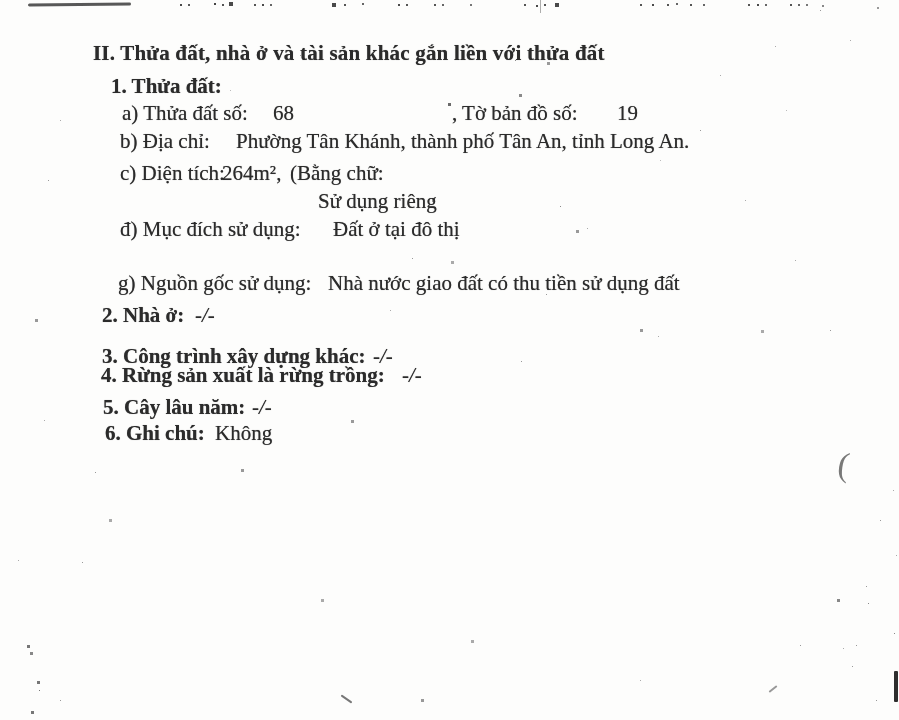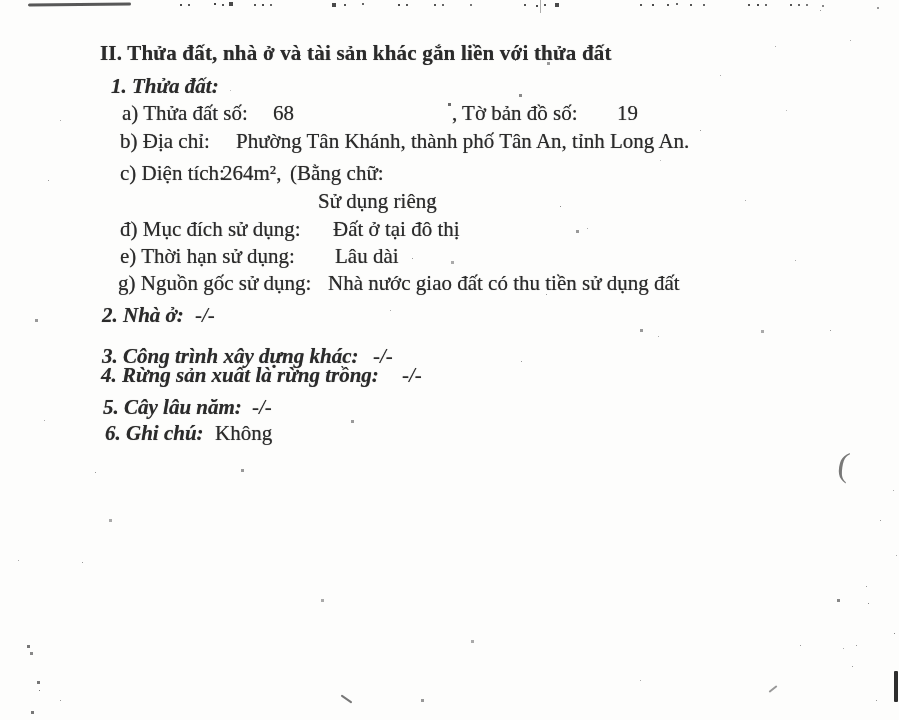--- a/index.html
+++ b/index.html
@@ -15,21 +15,21 @@
     width: 899px; height: 720px;
   }
   .row {
     position: absolute; left: 0; width: 100%; height: 30px;
     font-size: 21px; line-height: 1.2;
     color: #2b2b2b;
     text-shadow: 0 0 0.7px rgba(45,45,45,0.65);
   }
   .t { position: absolute; top: 0; white-space: nowrap; }
   .bold { font-weight: bold; letter-spacing: 0.2px; }
-  .ith  { font-style: italic; font-weight: bold; }
+  .ith  { font-weight: bold; }
   .itv  { font-style: italic; }
   
   .art { position: absolute; }
   .top-squiggle {
     left: 28px; top: 3px; width: 103px; height: 3px;
     background: #3b3b3b; border-radius: 2px;
     transform: rotate(-0.6deg); opacity: 0.85;
   }
   .top-dashes {
     left: 0; top: 3px; width: 2px; height: 2px; background: transparent;
@@ -98,21 +98,21 @@
   <div class="art top-squiggle"></div>
   <div class="art top-dashes"></div>
   <div class="art top-tick"></div>
   <div class="art specks"></div>
   <div class="art paren-mark">(</div>
   <div class="art right-bar"></div>
   <div class="art dash-a"></div>
   <div class="art dash-b"></div>
 
   <div class="row" style="top:41px">
-    <span class="t bold" style="left:100px">II. Thửa đất, nhà ở và tài sản khác gắn liền với thửa đất</span>
+    <span class="t bold" style="left:93px">II. Thửa đất, nhà ở và tài sản khác gắn liền với thửa đất</span>
   </div>
 
   <div class="row" style="top:74px">
     <span class="t ith" style="left:111px">1. Thửa đất:</span>
   </div>
 
   <div class="row" style="top:101px">
     <span class="t" style="left:122px">a) Thửa đất số:</span>
     <span class="t" style="left:273px">68</span>
     <span class="t" style="left:452px">, Tờ bản đồ số:</span>
@@ -132,24 +132,20 @@
 
   <div class="row" style="top:189px">
     <span class="t" style="left:318px">Sử dụng riêng</span>
   </div>
 
   <div class="row" style="top:217px">
     <span class="t" style="left:333px">Đất ở tại đô thị</span>
     <span class="t" style="left:120px">đ) Mục đích sử dụng:</span>
   </div>
 
-  <div class="row" style="top:244px">
-    <span class="t" style="left:120px">e) Thời hạn sử dụng:</span>
-    <span class="t" style="left:335px">Lâu dài</span>
-  </div>
 
   <div class="row" style="top:271px">
     <span class="t" style="left:118px">g) Nguồn gốc sử dụng:</span>
     <span class="t" style="left:328px">Nhà nước giao đất có thu tiền sử dụng đất</span>
   </div>
 
   <div class="row" style="top:303px">
     <span class="t ith" style="left:102px">2. Nhà ở:</span>
     <span class="t itv" style="left:195px">-/-</span>
   </div>

